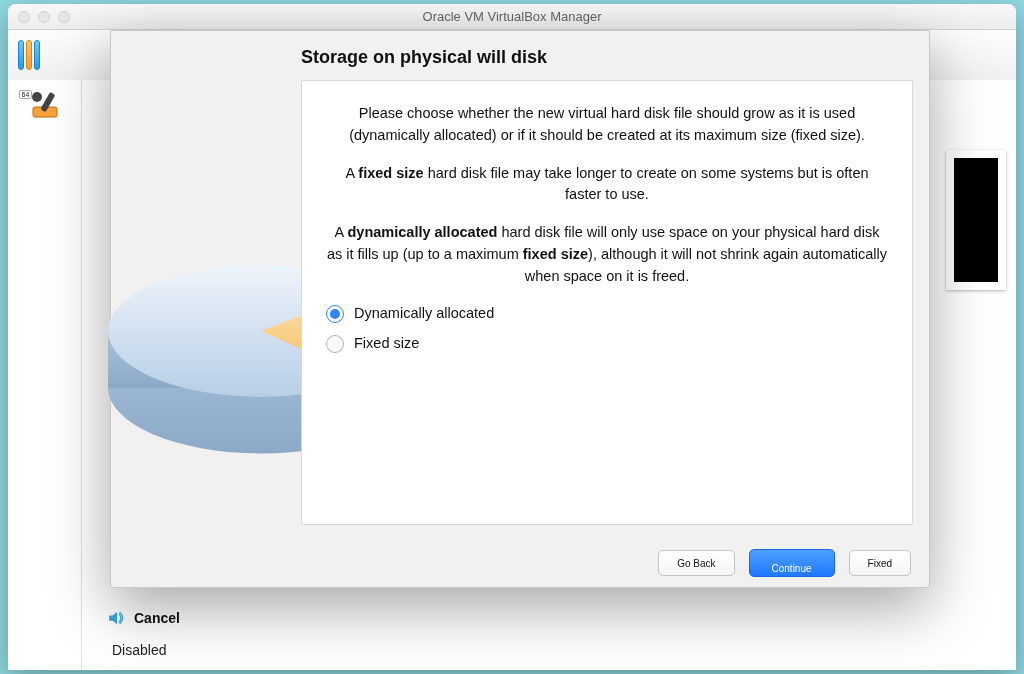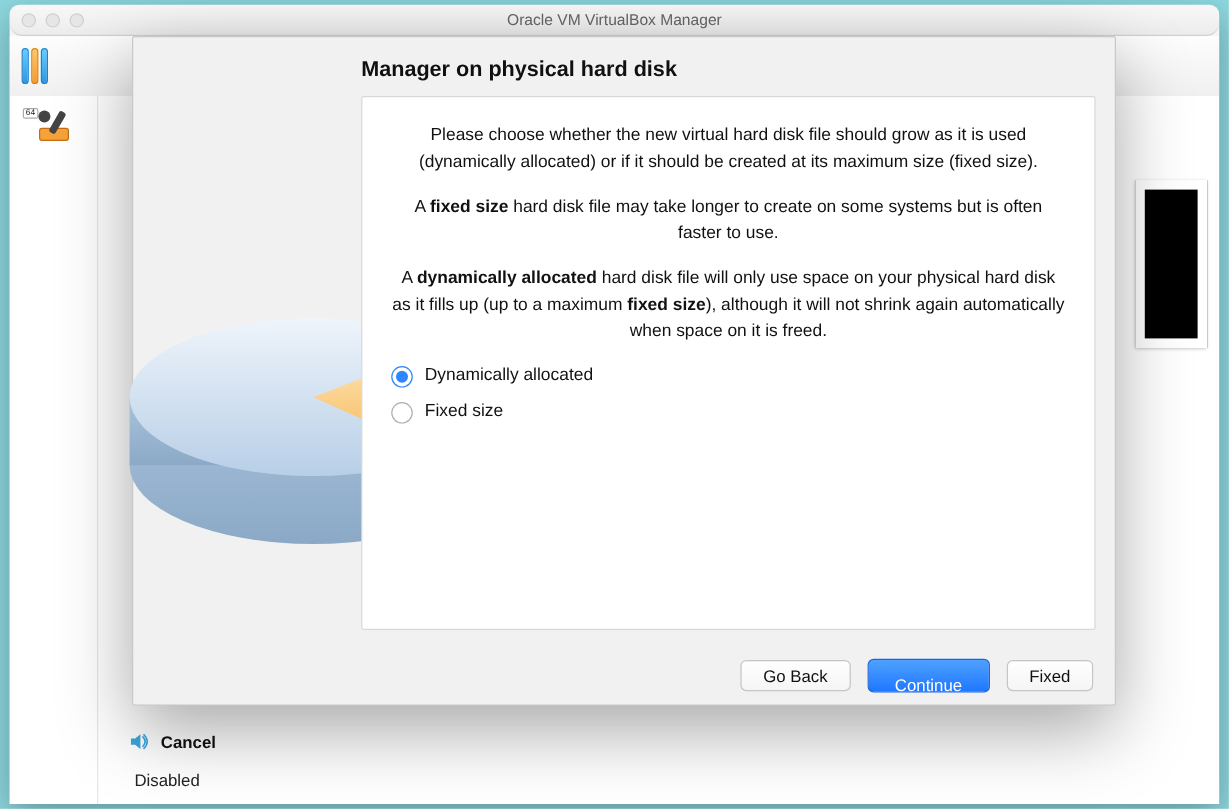--- a/index.html
+++ b/index.html
@@ -23,21 +23,20 @@
     box-shadow: 0 10px 30px rgba(0,0,0,0.3);
     overflow: hidden;
   }
   .titlebar {
     height: 26px;
     background: linear-gradient(#f8f8f8, #ececec);
     border-bottom: 1px solid #d0d0d0;
     display: flex;
     align-items: center;
     position: relative;
-    border-radius: 11px;
   }
   .traffic {
     display: flex;
     gap: 8px;
     padding-left: 10px;
     position: absolute;
     left: 0;
   }
   .tl {
     width: 12px; height: 12px; border-radius: 50%;
@@ -193,21 +192,21 @@
     justify-content:flex-end;
     gap:14px;
     padding:0 18px;
   }
   .btn {
     height:26px;
     padding:0 18px;
     border-radius:5px;
     border:1px solid #c5c5c5;
     background:linear-gradient(#ffffff,#f5f5f5);
-    font-size:14px;
+    font-size:10px;
     cursor:pointer;
     color:#111;
   }
   .btn.primary {
     background:linear-gradient(#4ea1ff,#1f78ff);
     border-color:#1a66e0;
     color:#fff;
     padding:13px 22px;
   }
 </style>
@@ -293,21 +292,21 @@
           <stop offset="1" stop-color="#f5b95c"></stop>
         </linearGradient>
       </defs>
       <ellipse cx="150" cy="200" rx="135" ry="58" fill="url(#gside)"></ellipse>
       <rect x="15" y="150" width="270" height="50" fill="url(#gside)"></rect>
       <ellipse cx="150" cy="150" rx="135" ry="58" fill="url(#gtop)"></ellipse>
       <path d="M150 150 L240 115 A135 58 0 0 1 235 188 Z" fill="url(#gslice)"></path>
     </svg>
 
     <div class="content-box">
-      <div class="cb-title">Manager on physical hard disk</div>
+      <div class="cb-title">Storage on physical will disk</div>
       <div class="cb-panel">
         <p>Please choose whether the new virtual hard disk file should grow as it is used (dynamically allocated) or if it should be created at its maximum size (fixed size).</p>
         <p>
           <span>A </span><b>fixed size</b><span> hard disk file may take longer to create on some systems but is often faster to use.</span>
         </p>
         <p>
           <span>A </span><b>dynamically allocated</b><span> hard disk file will only use space on your physical hard disk as it fills up (up to a maximum </span><b>fixed size</b><span>), although it will not shrink again automatically when space on it is freed.</span>
         </p>
         <div class="radio-row">
           <span class="radio sel"></span>

